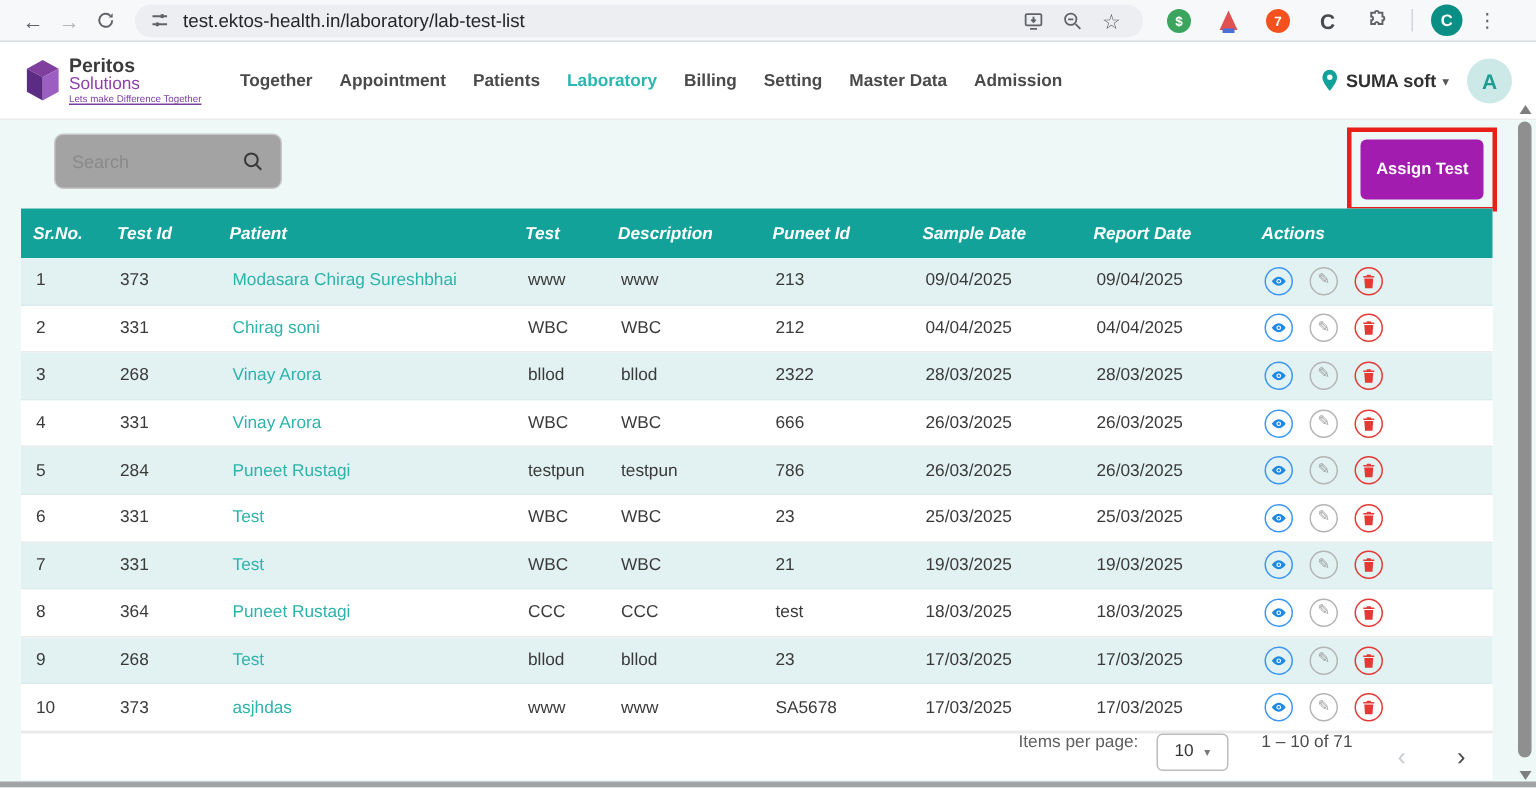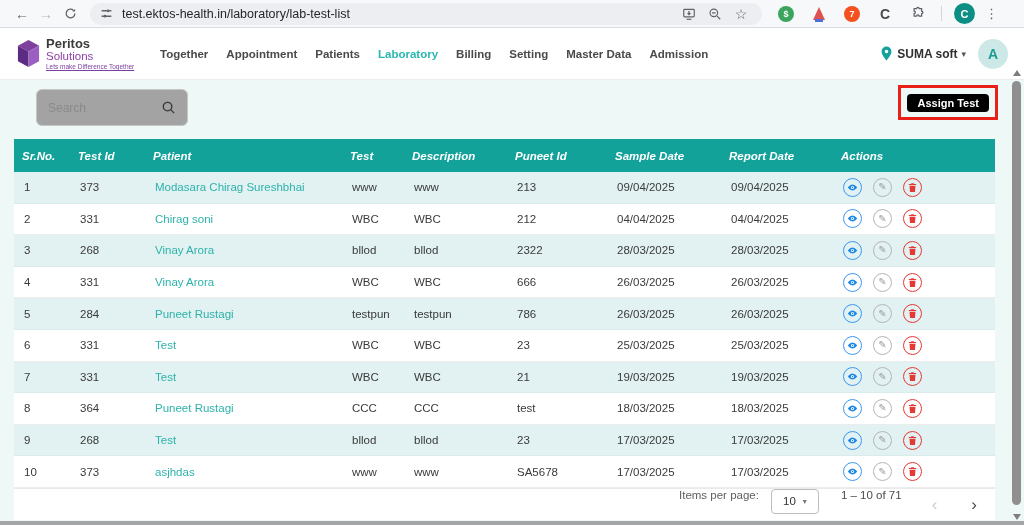--- a/index.html
+++ b/index.html
@@ -63,21 +63,21 @@
   .page { position:relative; height:445px; }
   .search-box { position:absolute; left:16px; top:9px; width:152px; height:37px; background:#a3a3a3;
                 border:1px solid #c6c6c6; border-radius:6px; display:flex; align-items:center;
                 padding:0 11px;margin-left:20px; }
   .search-input { border:none; outline:none; flex:1; width:96px; font-size:12px; color:#333;
                   font-family:"Liberation Sans", sans-serif; background:transparent; }
   .search-input::placeholder { color:#8a8a8a; }
   .search-icon-btn { border:none; background:transparent; display:flex; padding:0; }
   .search-svg { width:15px; height:15px; }
   .annotation-box { position:absolute; right:26px; top:5px; border:3px solid #e82017; padding:5px 6px; }
-  .assign-btn { background:#000000; color:#fff; border:none; border-radius:4px; height:18px;
+  .assign-btn { background:#a21caf; color:#fff; border:none; border-radius:4px; height:40px;
                 padding:0 10px; font-size:11px; font-weight:bold; font-family:"Liberation Sans", sans-serif;
                 cursor:pointer; }
 
   
   .table-card { position:absolute; left:14px; top:59px; width:981px; background:#fff; }
   .grid-cols { display:grid; grid-template-columns:56px 75px 197px 62px 103px 100px 114px 112px 1fr; }
   .thead { background:#13a29a; height:33px; }
   .th { display:flex; align-items:center; padding-left:8px; color:#fff; font-size:11.5px;
         font-weight:bold; white-space:nowrap;font-style:italic; }
   .trow { height:31.6px; border-bottom:1px solid #ececec; background:#fff; }

